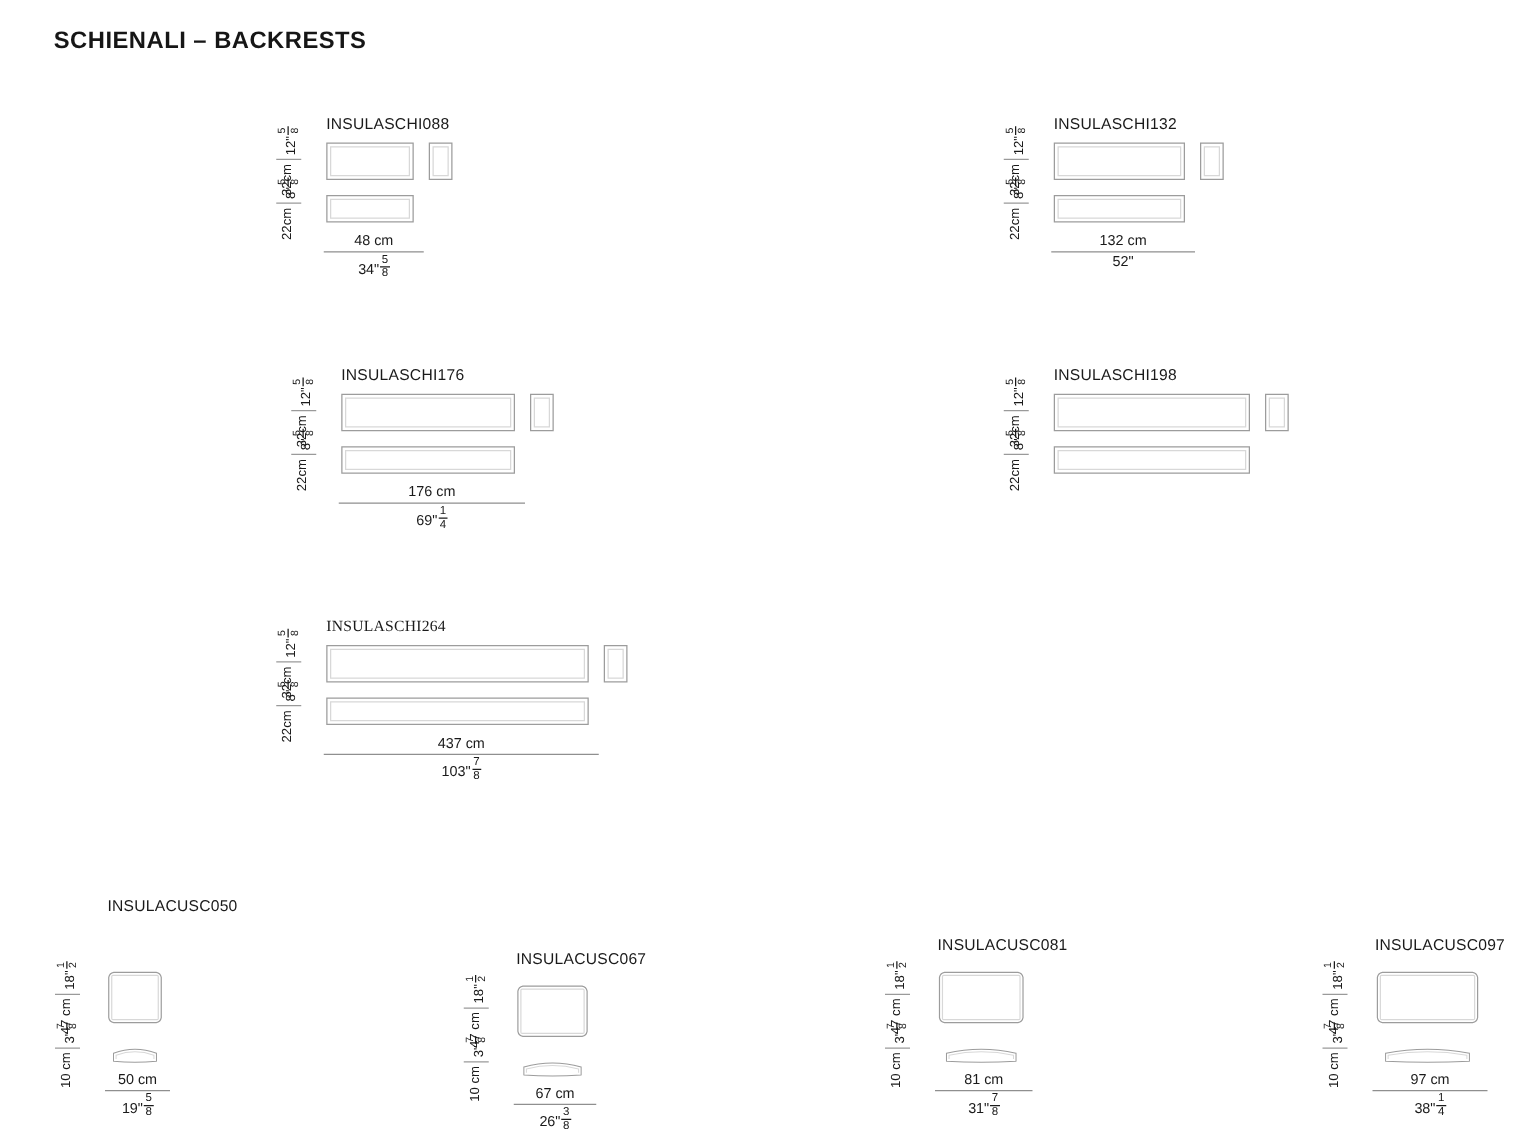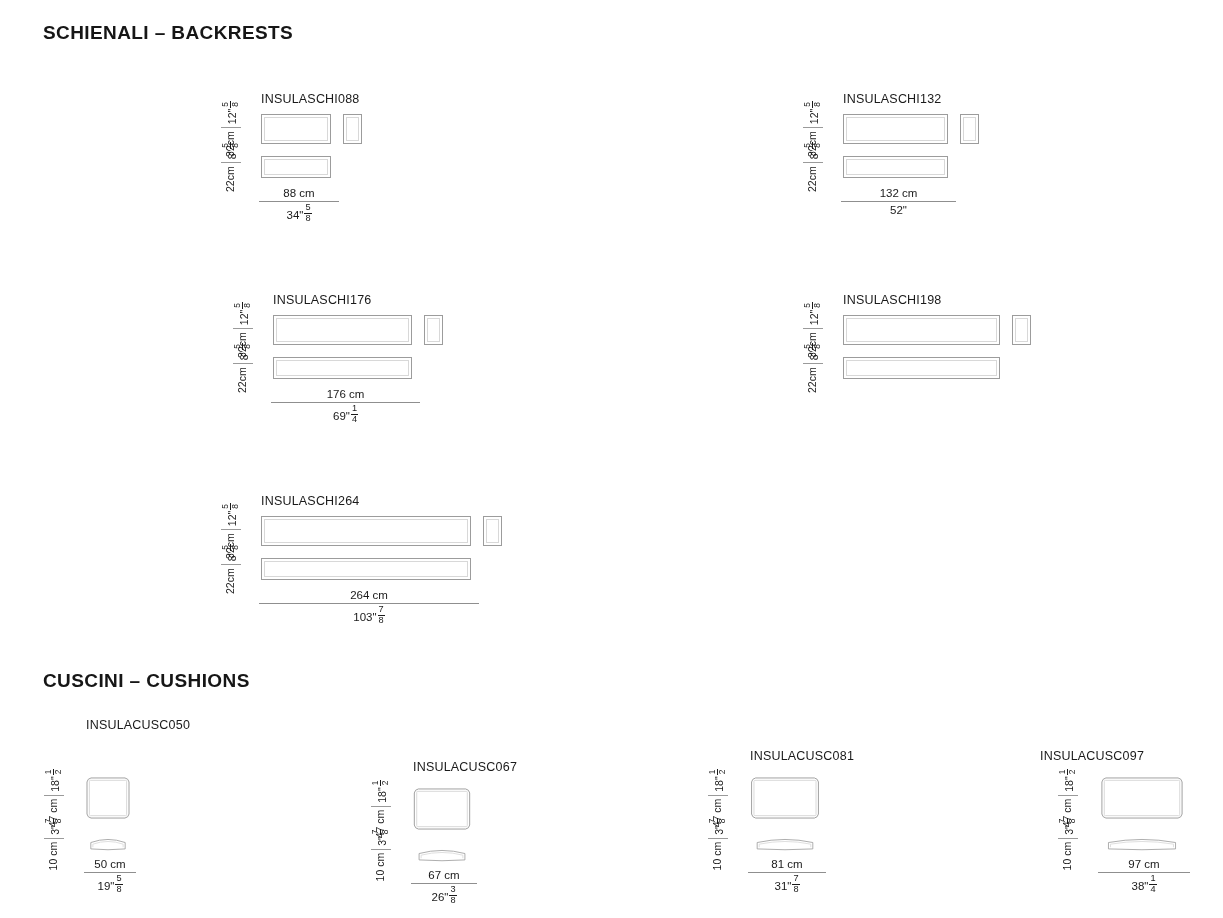--- a/index.html
+++ b/index.html
@@ -111,21 +111,20 @@
   .stroke-outer { fill: #ffffff; stroke: #9c9c9c; stroke-width: 1; }
   .stroke-inner { fill: none; stroke: #d8d8d8; stroke-width: 1; }
 </style>
 </head>
 <body>
 
 <div class="page">
 
   <div class="section-title" id="sec-backrests">SCHIENALI – BACKRESTS</div>
 
-  <div class="section-title" id="sec-cushions">CUSCINI – CUSHIONS</div>
 
   <div id="blocks-host">
       <div class="block" style="left:0;top:0;width:1223px;height:918px;">
         <div class="code-label" style="left:261px;top:92px;">INSULASCHI088</div>
         <div class="vdim" style="left:194px;top:121px;width:74px;height:16px;">
           <span class="cm">32cm</span>
           <span class="inch"><span>12"</span><span class="frac"><span class="num">5</span><span class="den">8</span></span></span>
         </div>
         <div class="vdim" style="left:194px;top:159px;width:74px;height:16px;">
           <span class="cm">22cm</span>
@@ -143,21 +142,21 @@
             <rect class="stroke-inner" x="3.5" y="3.5" width="12" height="23"></rect>
           </svg>
         </div>
         <div class="shape" style="left:261px;top:156px;width:70px;height:22px;">
           <svg width="70" height="22" viewBox="0 0 70 22">
             <rect class="stroke-outer" x="0.5" y="0.5" width="69" height="21"></rect>
             <rect class="stroke-inner" x="3.5" y="3.5" width="63" height="15"></rect>
           </svg>
         </div>
         <div class="hdim" style="left:259px;top:186px;width:80px;">
-          <div class="cm">88 cm</div>
+          <div class="cm">48 cm</div>
           <div class="rule"></div>
           <div class="inch"><span>34"</span><span class="frac"><span class="num">5</span><span class="den">8</span></span></div>
         </div>
       </div>
       <div class="block" style="left:0;top:0;width:1223px;height:918px;">
         <div class="code-label" style="left:843px;top:92px;">INSULASCHI132</div>
         <div class="vdim" style="left:776px;top:121px;width:74px;height:16px;">
           <span class="cm">32cm</span>
           <span class="inch"><span>12"</span><span class="frac"><span class="num">5</span><span class="den">8</span></span></span>
         </div>
@@ -246,21 +245,21 @@
           </svg>
         </div>
         <div class="shape" style="left:843px;top:357px;width:157px;height:22px;">
           <svg width="157" height="22" viewBox="0 0 157 22">
             <rect class="stroke-outer" x="0.5" y="0.5" width="156" height="21"></rect>
             <rect class="stroke-inner" x="3.5" y="3.5" width="150" height="15"></rect>
           </svg>
         </div>
       </div>
       <div class="block" style="left:0;top:0;width:1223px;height:918px;">
-        <div class="code-label" style="left:261px;top:494px;">INSULASCHI264</div>
+        <div class="code-label" style="left:261px;top:494px;font-family:Liberation Serif, serif;">INSULASCHI264</div>
         <div class="vdim" style="left:194px;top:523px;width:74px;height:16px;">
           <span class="cm">32cm</span>
           <span class="inch"><span>12"</span><span class="frac"><span class="num">5</span><span class="den">8</span></span></span>
         </div>
         <div class="vdim" style="left:194px;top:561px;width:74px;height:16px;">
           <span class="cm">22cm</span>
           <span class="inch"><span>8"</span><span class="frac"><span class="num">5</span><span class="den">8</span></span></span>
         </div>
         <div class="shape" style="left:261px;top:516px;width:210px;height:30px;">
           <svg width="210" height="30" viewBox="0 0 210 30">
@@ -274,21 +273,21 @@
             <rect class="stroke-inner" x="3.5" y="3.5" width="12" height="23"></rect>
           </svg>
         </div>
         <div class="shape" style="left:261px;top:558px;width:210px;height:22px;">
           <svg width="210" height="22" viewBox="0 0 210 22">
             <rect class="stroke-outer" x="0.5" y="0.5" width="209" height="21"></rect>
             <rect class="stroke-inner" x="3.5" y="3.5" width="203" height="15"></rect>
           </svg>
         </div>
         <div class="hdim" style="left:259px;top:588px;width:220px;">
-          <div class="cm">264 cm</div>
+          <div class="cm">437 cm</div>
           <div class="rule"></div>
           <div class="inch"><span>103"</span><span class="frac"><span class="num">7</span><span class="den">8</span></span></div>
         </div>
       </div>
       <div class="block" style="left:0;top:0;width:1223px;height:918px;">
         <div class="code-label" style="left:86px;top:718px;">INSULACUSC050</div>
         <div class="vdim" style="left:17px;top:790px;width:74px;height:16px;">
           <span class="cm">47 cm</span>
           <span class="inch"><span>18"</span><span class="frac"><span class="num">1</span><span class="den">2</span></span></span>
         </div>
@@ -364,21 +363,21 @@
             <path class="stroke-inner" d="M 3.5 11 L 3.5 7.2 Q 35 0.63 66.5 7.2 L 66.5 11"></path>
           </svg>
         </div>
         <div class="hdim" style="left:748px;top:857px;width:78px;">
           <div class="cm">81 cm</div>
           <div class="rule"></div>
           <div class="inch"><span>31"</span><span class="frac"><span class="num">7</span><span class="den">8</span></span></div>
         </div>
       </div>
       <div class="block" style="left:0;top:0;width:1223px;height:918px;">
-        <div class="code-label" style="left:1040px;top:749px;text-align:center;">INSULACUSC097</div>
+        <div class="code-label" style="left:1100px;top:749px;text-align:center;">INSULACUSC097</div>
         <div class="vdim" style="left:1031px;top:790px;width:74px;height:16px;">
           <span class="cm">47 cm</span>
           <span class="inch"><span>18"</span><span class="frac"><span class="num">1</span><span class="den">2</span></span></span>
         </div>
         <div class="vdim" style="left:1031px;top:836px;width:74px;height:16px;">
           <span class="cm">10 cm</span>
           <span class="inch"><span>3"</span><span class="frac"><span class="num">7</span><span class="den">8</span></span></span>
         </div>
         <div class="shape" style="left:1100px;top:777px;width:84px;height:42px;">
           <svg width="84" height="42" viewBox="-1 -1 86 44">

